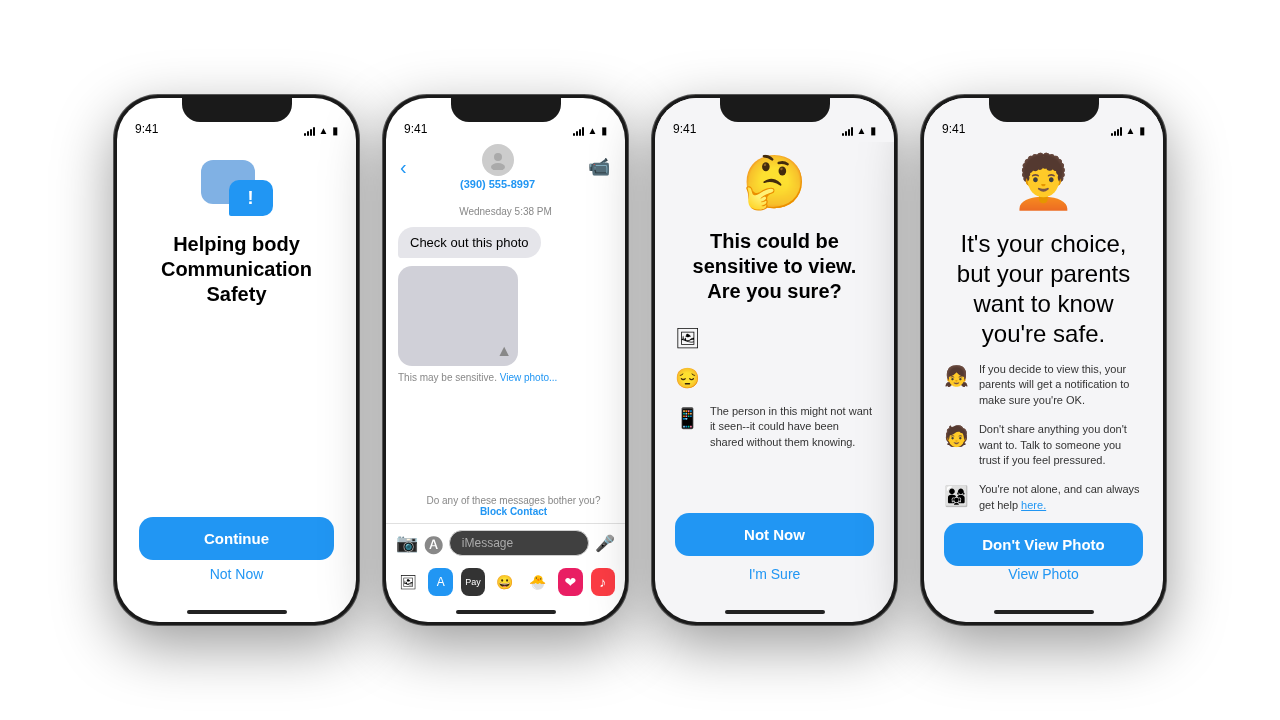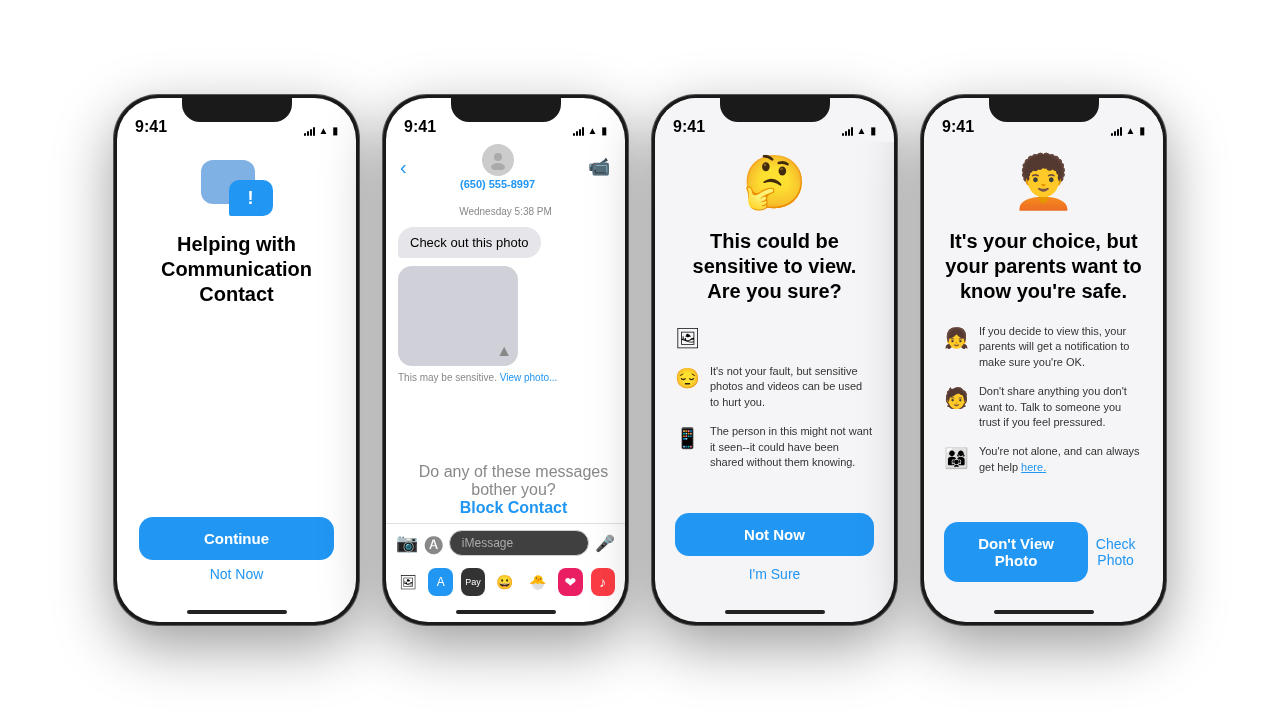--- a/index.html
+++ b/index.html
@@ -54,21 +54,21 @@
       display: flex;
       align-items: flex-end;
       justify-content: space-between;
       padding: 0 18px 6px;
       font-size: 11px;
       font-weight: 600;
       flex-shrink: 0;
       position: relative;
       z-index: 5;
     }
-    .status-bar .time { font-size: 16px; font-weight: 700; }
+    .status-bar .time { font-size: 12px; font-weight: 400; }
     .status-icons { display: flex; align-items: center; gap: 4px; font-size: 10px; }
 
     
     .phone1 .phone-inner { background: #fff; }
     .phone1 .status-bar { color: #000; }
 
     .phone1-content {
       flex: 1;
       display: flex;
       flex-direction: column;
@@ -235,21 +235,21 @@
     .sensitive-text {
       font-size: 10px;
       color: #888;
       margin-top: 2px;
     }
     .sensitive-text a { color: #2196f3; text-decoration: none; }
 
     .block-contact-section {
       text-align: center;
       padding: 6px 13px;
-      font-size: 16px;
+      font-size: 10px;
       color: #888;
       flex-shrink: 0;
       margin-left: 16px;
     }
     .block-contact-section a { color: #2196f3; text-decoration: none; font-weight: 600; }
 
     .messages-input-bar {
       display: flex;
       align-items: center;
       padding: 6px 10px;
@@ -336,31 +336,31 @@
 
     .phone4-content {
       flex: 1;
       display: flex;
       flex-direction: column;
       align-items: center;
       padding: 10px 20px 20px;
     }
     .knight-emoji { font-size: 52px; margin-bottom: 16px; }
     .phone4-title {
-      font-size: 20px;
-      font-weight: 700;
+      font-size: 24px;
+      font-weight: 400;
       text-align: center;
       line-height: 1.25;
-      margin-bottom: 20px;
+      margin-bottom: 13px;
     }
     .phone4-buttons {
       margin-top: auto;
       width: 100%;
       display: flex;
-      flex-direction: row;
+      flex-direction: column;
       align-items: center;
       gap: 0;
     }
 
     
     .signal-bars { display: inline-flex; align-items: flex-end; gap: 1px; height: 10px; }
     .bar { background: currentColor; width: 2px; border-radius: 1px; }
     .bar1 { height: 3px; }
     .bar2 { height: 5px; }
     .bar3 { height: 7px; }
@@ -387,21 +387,21 @@
     </div>
 
     <div class="phone1-content">
       <div class="bubble-icon">
         <div class="bubble-back"></div>
         <div class="bubble-front">
           <span class="exclaim">!</span>
         </div>
       </div>
 
-      <div class="phone1-title">Helping with Communication Contact</div>
+      <div class="phone1-title">Helping body Communication Safety</div>
 
       <div class="phone1-buttons">
         <button class="btn-blue">Continue</button>
         <button class="btn-link">Not Now</button>
       </div>
     </div>
 
     <div class="home-bar">
       <div class="home-indicator"></div>
     </div>
@@ -427,21 +427,21 @@
 
     <div class="messages-nav">
       <span class="back-arrow">‹</span>
       <div class="contact-info">
         <div class="contact-avatar">
           <svg width="20" height="20" viewBox="0 0 20 20">
               <circle cx="10" cy="7" r="4" fill="#aaa"></circle>
               <ellipse cx="10" cy="17" rx="7" ry="4" fill="#aaa"></ellipse>
             </svg>
         </div>
-        <span class="contact-name">(650) 555-8997</span>
+        <span class="contact-name">(390) 555-8997</span>
       </div>
       <span class="video-icon">📹</span>
     </div>
 
     <div class="messages-list">
       <div class="msg-date">Wednesday 5:38 PM</div>
       <div class="msg-bubble">Check out this photo</div>
       <div class="msg-image-placeholder">
         <span class="triangle-icon">▲</span>
       </div>
@@ -499,21 +499,20 @@
     <div class="phone3-content">
       <div class="thinking-emoji">🤔</div>
       <div class="phone3-title">This could be sensitive to view. Are you sure?</div>
 
       <div class="reason-list">
         <div class="reason-item">
           <span class="reason-emoji">🖼</span>
         </div>
         <div class="reason-item">
           <span class="reason-emoji">😔</span>
-          <span class="reason-text">It's not your fault, but sensitive photos and videos can be used to hurt you.</span>
         </div>
         <div class="reason-item">
           <span class="reason-emoji">📱</span>
           <span class="reason-text">The person in this might not want it seen--it could have been shared without them knowing.</span>
         </div>
       </div>
 
       <div class="phone3-buttons">
         <button class="btn-blue">Not Now</button>
         <button class="btn-link">I'm Sure</button>
@@ -557,21 +556,21 @@
           <span class="reason-text">Don't share anything you don't want to. Talk to someone you trust if you feel pressured.</span>
         </div>
         <div class="reason-item">
           <span class="reason-emoji">👨‍👩‍👧</span>
           <span class="reason-text">You're not alone, and can always get help <a href="#" style="color:#2196f3;">here.</a></span>
         </div>
       </div>
 
       <div class="phone4-buttons">
         <button class="btn-blue">Don't View Photo</button>
-        <button class="btn-link">Check Photo</button>
+        <button class="btn-link">View Photo</button>
       </div>
     </div>
 
     <div class="home-bar">
       <div class="home-indicator"></div>
     </div>
   </div>
 </div>
 
 </body></html>

